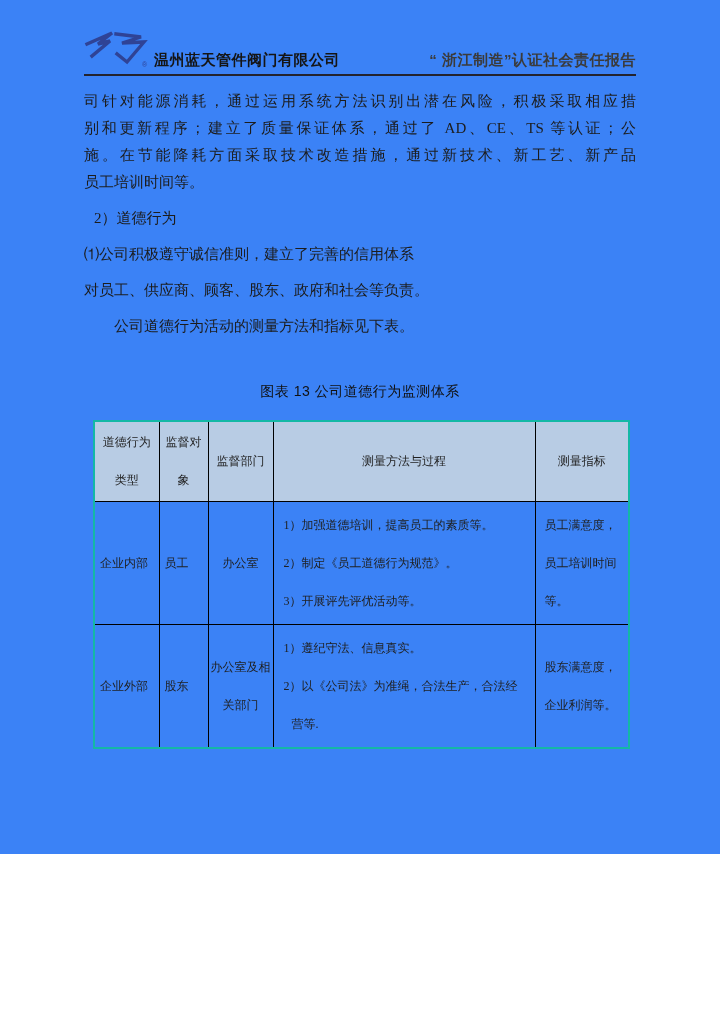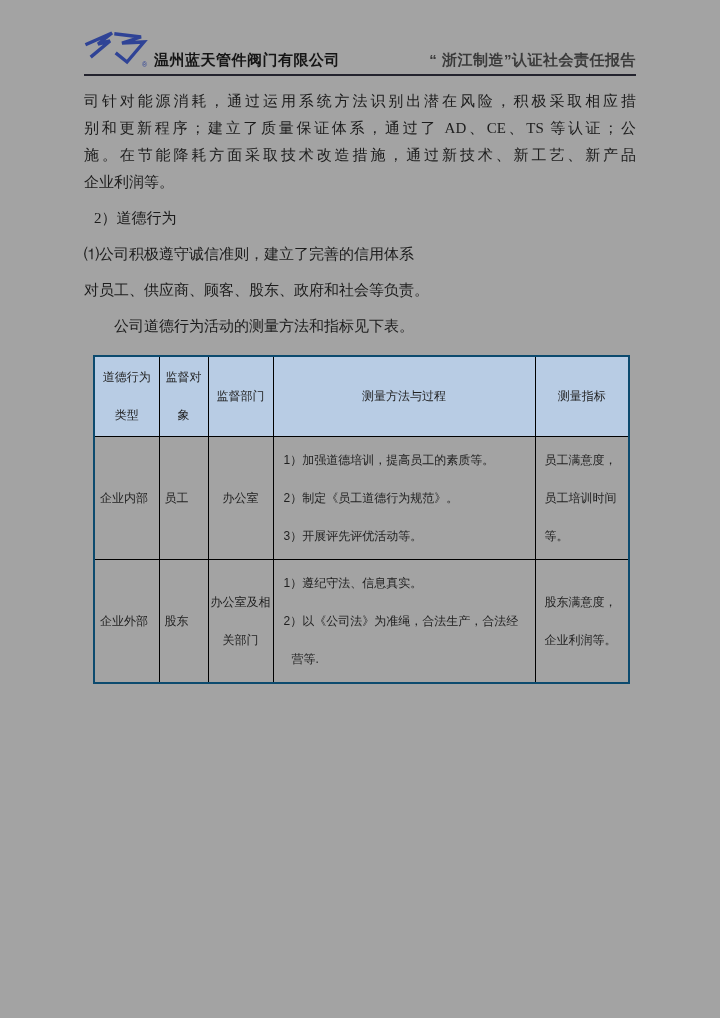--- a/index.html
+++ b/index.html
@@ -1,22 +1,22 @@
 <!DOCTYPE html>
 <html><head>
 <meta charset="utf-8">
 <style>
   * { margin: 0; padding: 0; box-sizing: border-box; }
   html, body { background: #ffffff; }
   .page {
     position: relative;
     width: 720px;
-    height: 1018px;
+    height: 854px;
     margin: 0 auto;
-    background: #a3a3a3;
+    background: #3b82f6;
     overflow: hidden;
     font-family: "Liberation Serif", serif;
     color: #1c1c1c;
   }
   
   .doc-header {
     position: absolute;
     left: 84px;
     right: 84px;
     top: 0;
@@ -82,21 +82,21 @@
     font-family: "Liberation Sans", sans-serif;
     font-size: 12px;
     color: #1f1f1f;
   }
   .ethics-table td, .ethics-table th {
     border: 1px solid #000000;
     vertical-align: middle;
     line-height: 38px;
     font-weight: 400;
   }
-  .ethics-table { border: 2px solid #0c4a6e; }
+  .ethics-table { border: 2px solid #14b8a6; font-family: Liberation Serif, serif; }
   .ethics-table th {
     background: #b8cce4;
     text-align: center;
     height: 80px;
     padding: 0 5px;
   }
   .c-center { text-align: left; padding: 0 5px; }
   .c-dept   { text-align: center; padding: 0 2px; }
   .c-methods { text-align: left; padding: 4px 10px; }
   .c-ind     { text-align: left; padding: 4px 9px; }
@@ -131,34 +131,35 @@
     </div>
     <div class="company-name">温州蓝天管件阀门有限公司</div>
     <div class="report-title">“ 浙江制造”认证社会责任报告</div>
   </div>
 
   <div class="doc-body">
     <div>
       <div class="pline stretch">司针对能源消耗，通过运用系统方法识别出潜在风险，积极采取相应措</div>
       <div class="pline stretch">别和更新程序；建立了质量保证体系，通过了 AD、CE、TS 等认证；公</div>
       <div class="pline stretch">施。在节能降耗方面采取技术改造措施，通过新技术、新工艺、新产品</div>
-      <div class="pline">企业利润等。</div>
+      <div class="pline">员工培训时间等。</div>
     </div>
 
     <div class="sec-heading">2）道德行为</div>
 
     <div class="item-heading">⑴公司积极遵守诚信准则，建立了完善的信用体系</div>
 
     <div class="item-para">
       <div class="pline">对员工、供应商、顾客、股东、政府和社会等负责。</div>
     </div>
 
 
     <div class="item-para indent2">公司道德行为活动的测量方法和指标见下表。</div>
 
+    <div class="table-caption">图表 13 公司道德行为监测体系</div>
 
     <table class="ethics-table">
       <colgroup>
         <col style="width:65px">
           <col style="width:49px">
           <col style="width:65px">
         <col style="width:262px">
           <col style="width:94px">
       </colgroup>
       <thead>

